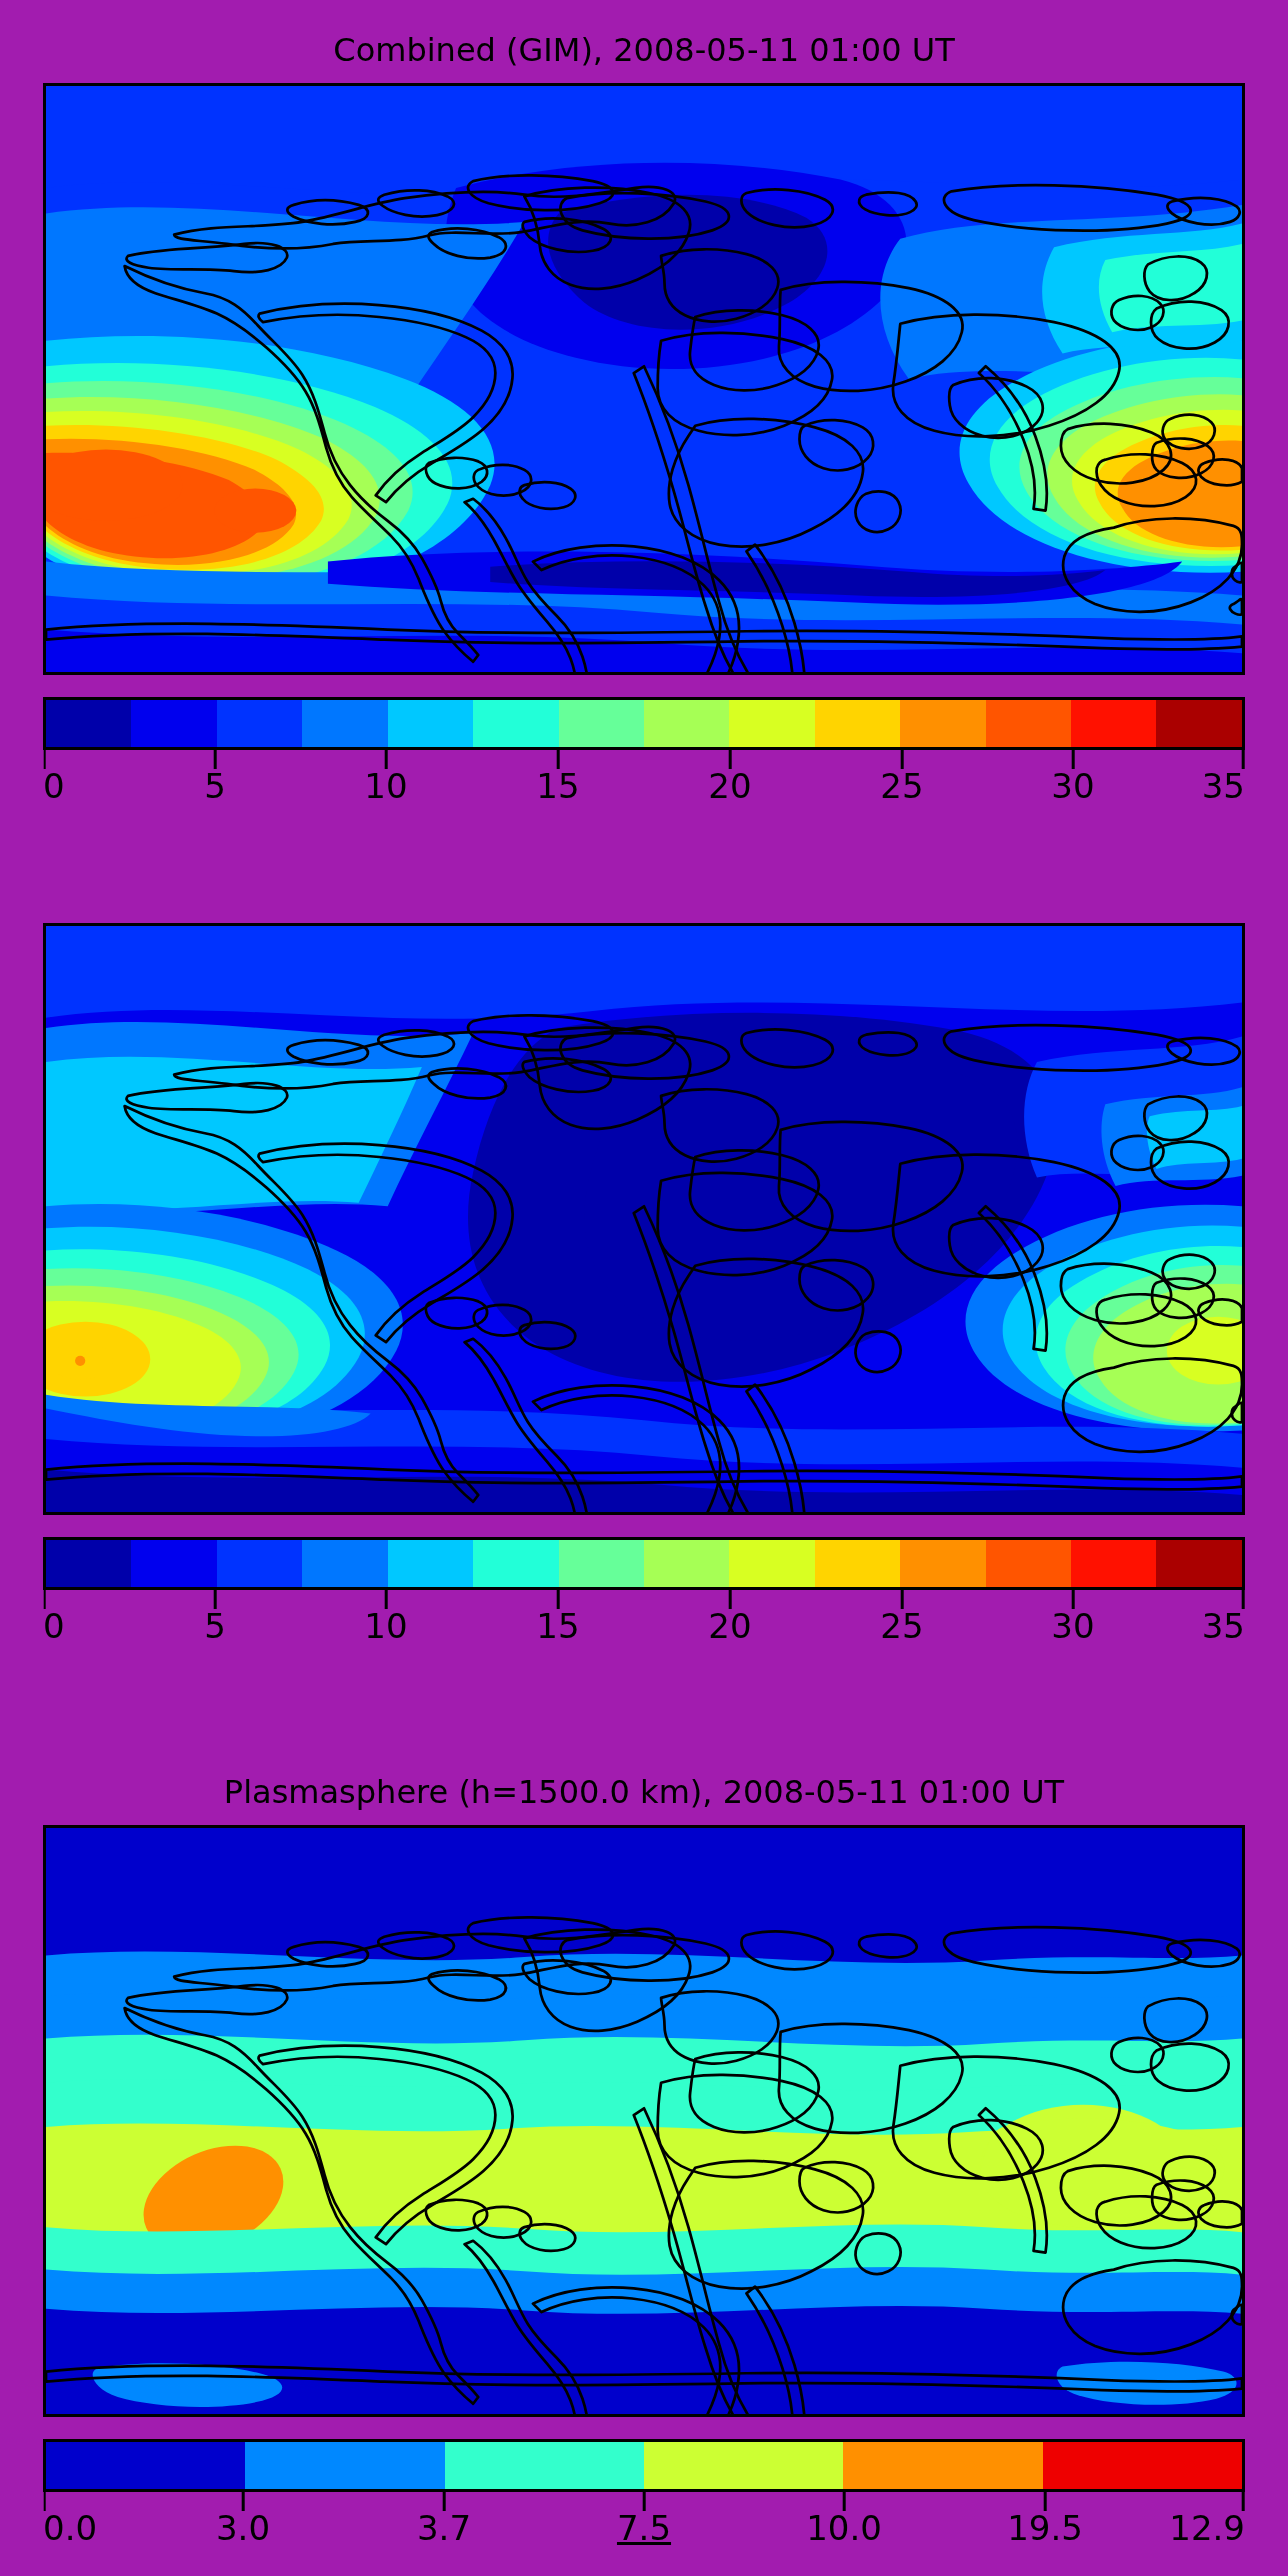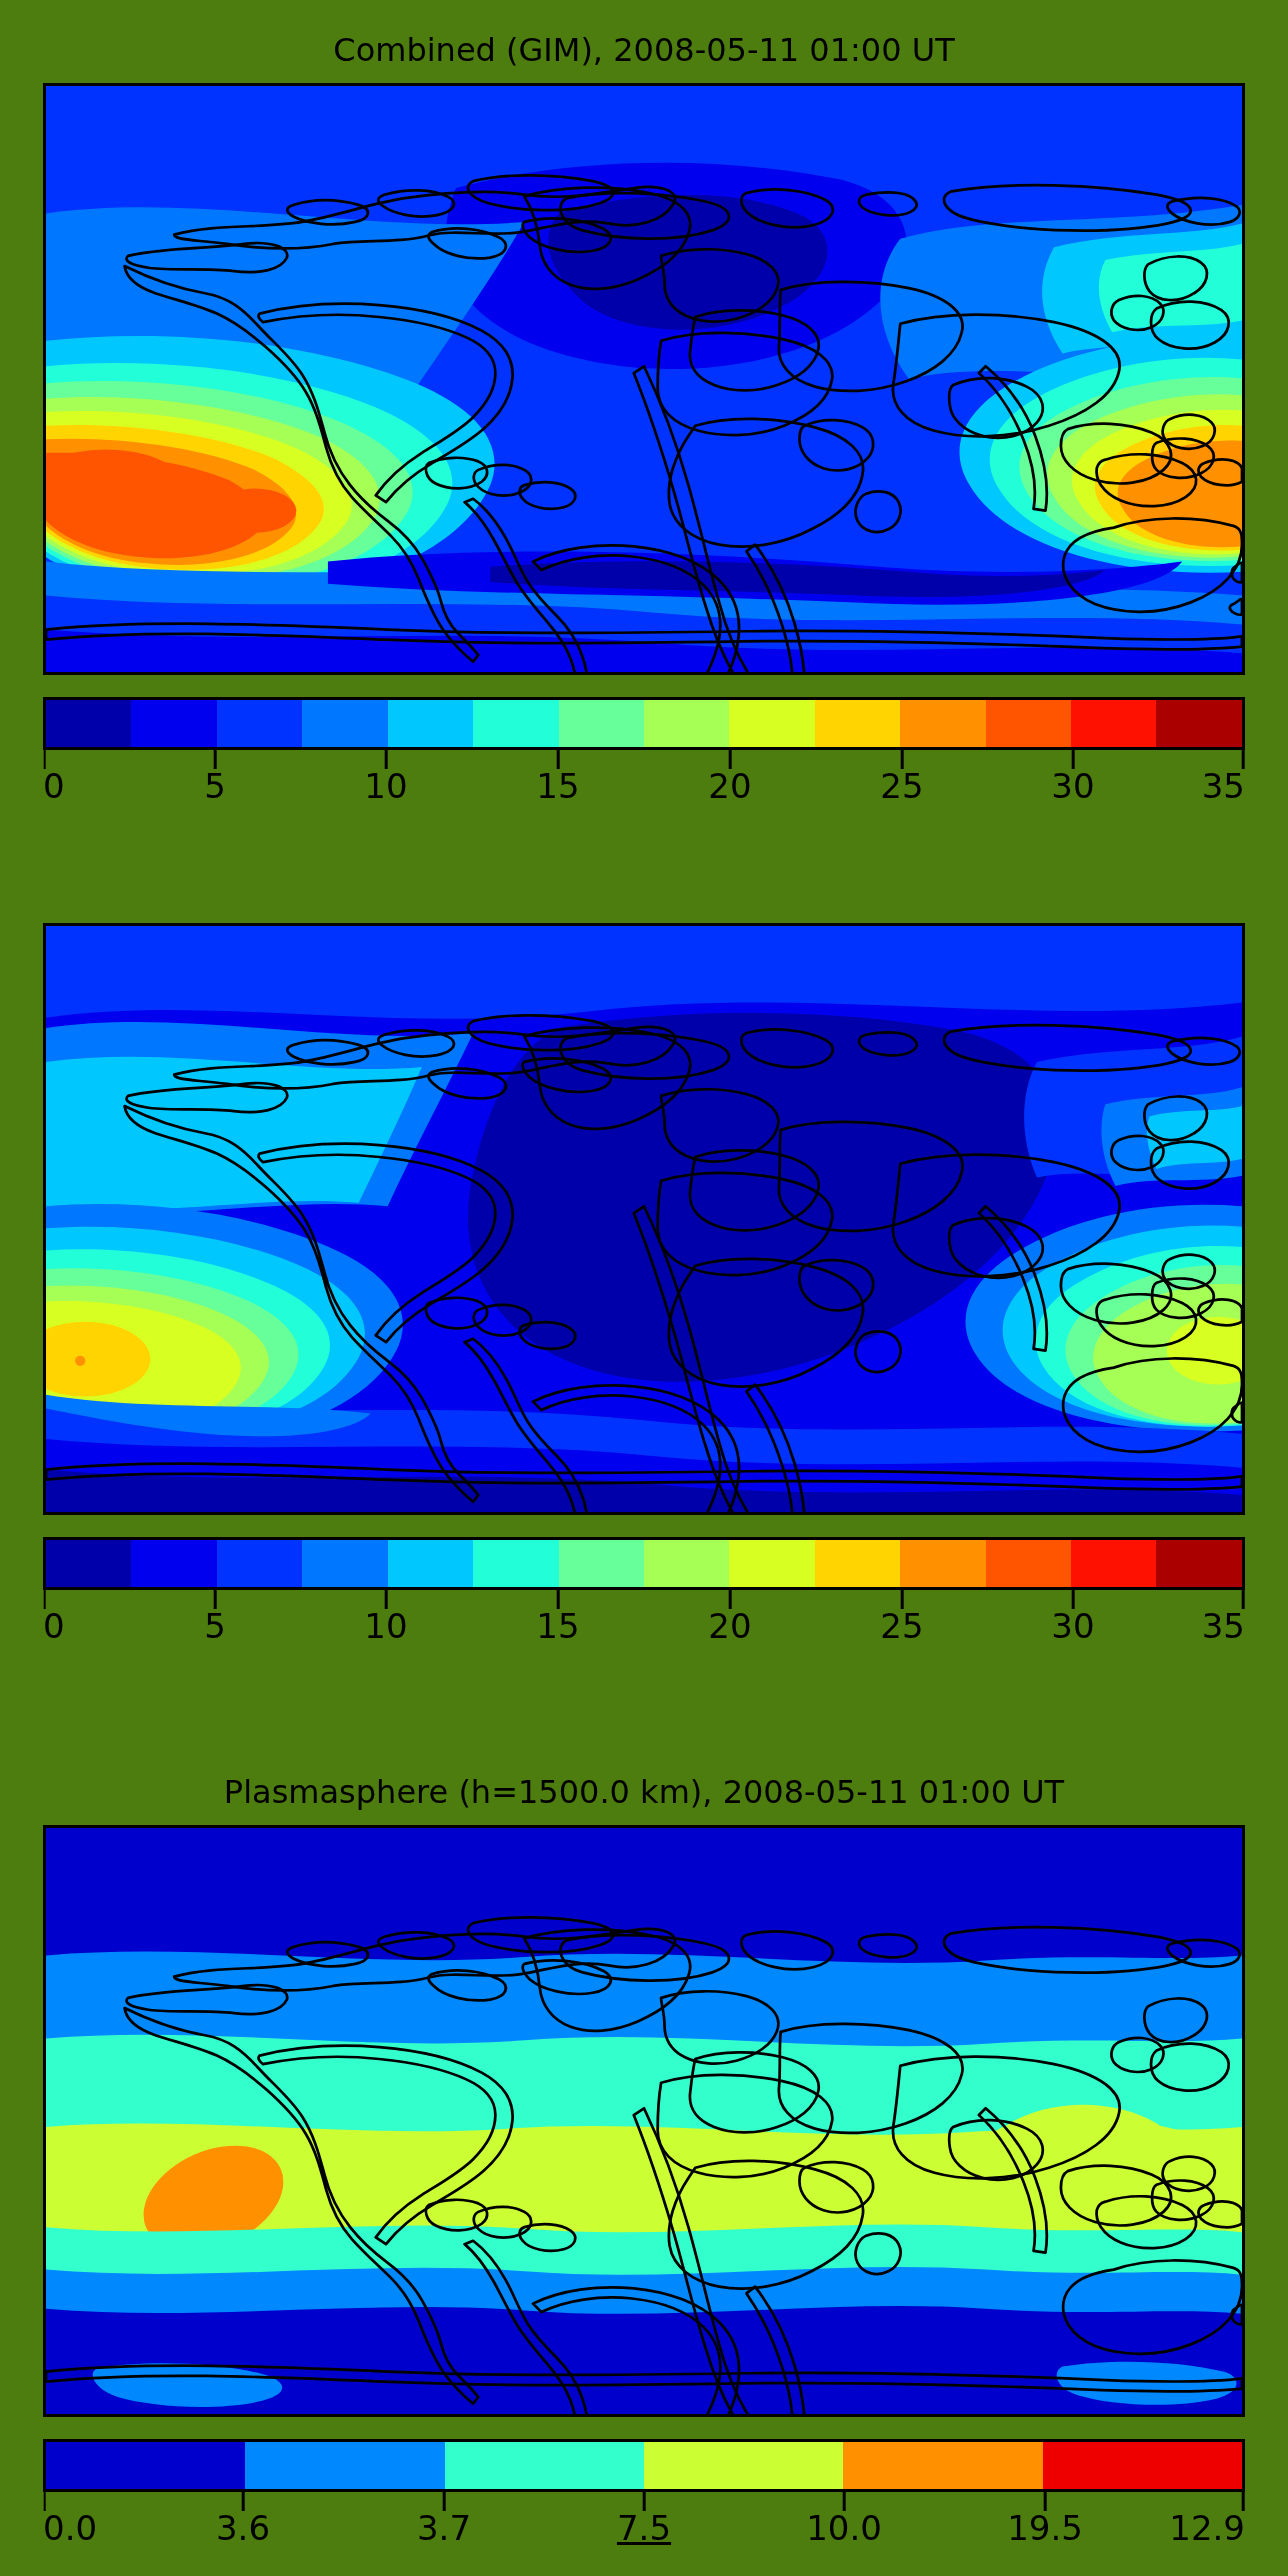--- a/index.html
+++ b/index.html
@@ -6,21 +6,21 @@
   html,body{margin:0;padding:0;background:#ffffff;}
   body{
     width:1288px;height:2576px;
     font-family:"DejaVu Sans","Liberation Sans",sans-serif;
     color:#000;
     -webkit-font-smoothing:antialiased;
   }
   .figure{
     position:relative;
     width:1288px;height:2576px;
-    background:#4d7c0f;
+    background:#a21caf;
     overflow:hidden;
   }
 
   
   .panel{
     position:absolute;
     left:0;
     width:1288px;
   }
   .panel-title{
@@ -481,21 +481,21 @@
           <div class="cbar-tick" style="left: 1.7px;"></div>
           <div class="cbar-tick" style="left: 200px;"></div>
           <div class="cbar-tick" style="left: 401px;"></div>
           <div class="cbar-tick" style="left: 601px;"></div>
           <div class="cbar-tick" style="left: 801px;"></div>
           <div class="cbar-tick" style="left: 1002px;"></div>
           <div class="cbar-tick" style="left: 1200px;"></div>
         </div>
       <div class="cbar-labels">
           <div class="cbar-label" style="left: 0px; transform: translateX(0px);">0.0</div>
-          <div class="cbar-label" style="left: 200px;">3.6</div>
+          <div class="cbar-label" style="left: 200px;">3.0</div>
           <div class="cbar-label" style="left: 401px;">3.7</div>
           <div class="cbar-label" style="left: 601px; text-decoration: underline;">7.5</div>
           <div class="cbar-label" style="left: 801px;">10.0</div>
           <div class="cbar-label" style="left: 1002px;">19.5</div>
           <div class="cbar-label" style="left: 1202px; transform: translateX(-100%);">12.9</div>
         </div>
     </div>
   </div>
 
 </div>

